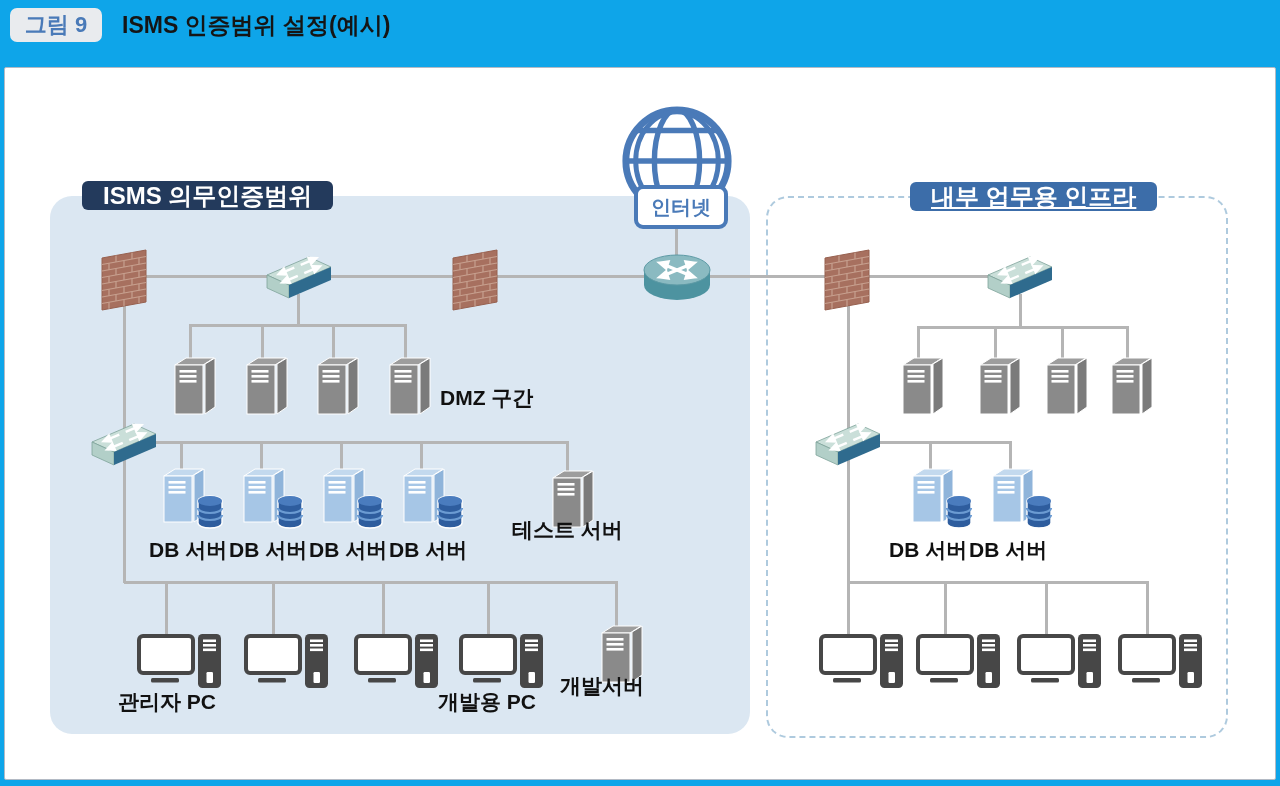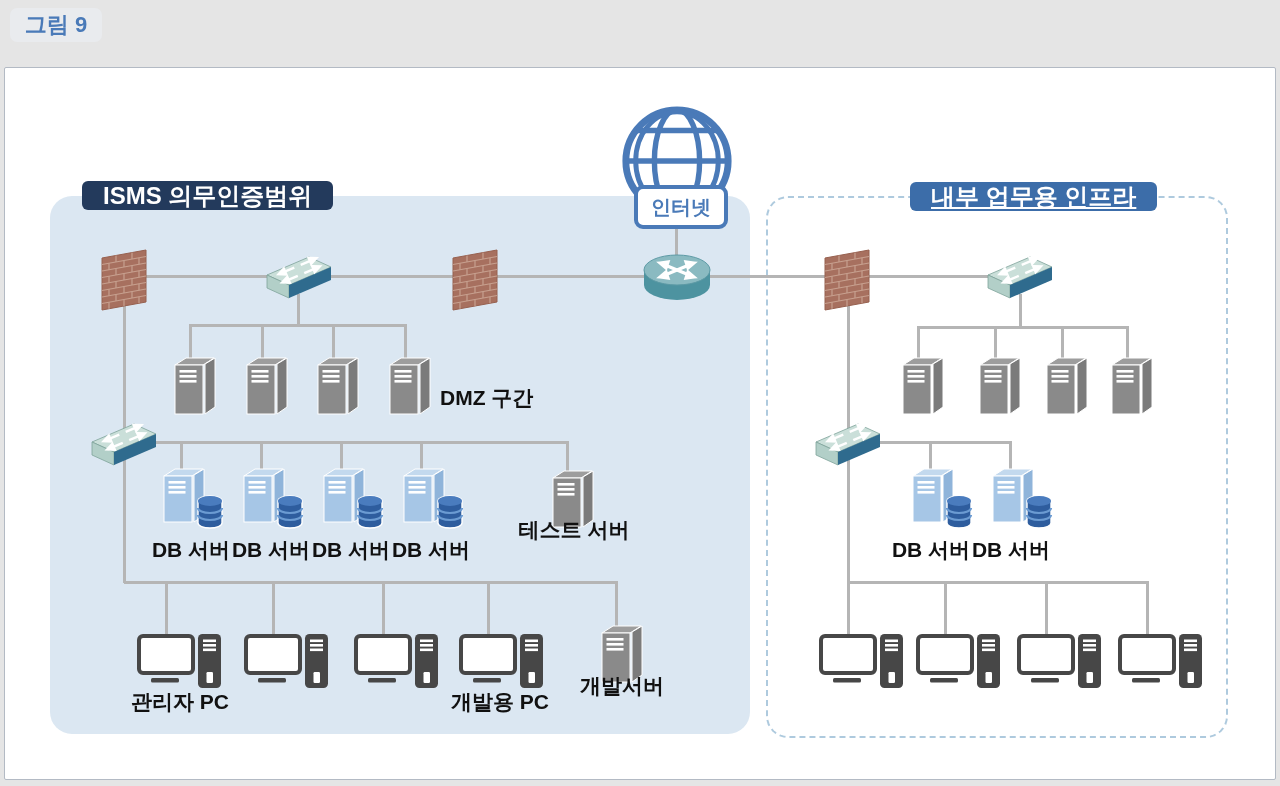--- a/index.html
+++ b/index.html
@@ -1,16 +1,16 @@
 <!DOCTYPE html>
 <html><head>
 <meta charset="utf-8">
 <style>
   html,body{margin:0;padding:0;background:#fff;}
-  #stage{position:relative;width:1280px;height:786px;background:#e5e5e5;overflow:hidden;
+  #stage{position:relative;width:1280px;height:786px;background:#0ea5e9;overflow:hidden;
          font-family:"Liberation Sans","DejaVu Sans",sans-serif;}
   
   .fig-badge{position:absolute;left:10px;top:8px;width:92px;height:34px;background:#e9ebee;
              border-radius:7px;color:#4a7ab8;font-size:22px;font-weight:700;
              display:flex;align-items:center;justify-content:center;}
   .fig-title{position:absolute;left:122px;top:10px;font-size:23px;font-weight:700;color:#151515;}
   
   .frame{position:absolute;left:4px;top:67px;width:1270px;height:711px;background:#fff;
          border:1.5px solid #b3bac4;border-radius:2px;}
   
@@ -21,21 +21,21 @@
   .zone-hdr{position:absolute;z-index:5;height:29px;display:flex;align-items:center;
             padding:0 21px;border-radius:6px;color:#fff;font-size:24px;font-weight:700;white-space:nowrap;}
   .hdr-isms{left:82px;top:181px;background:#233a5c;}
   .hdr-internal{left:910px;top:182px;background:#3c6da9;text-decoration:underline;}
   
   .line{position:absolute;background:#b5b5b5;z-index:2;}
   
   .icon{position:absolute;z-index:3;}
   
   .lbl{position:absolute;z-index:4;font-size:21px;font-weight:700;color:#111;
-       text-align:center;white-space:nowrap;}
+       white-space:nowrap;}
   
   .inet-chip{position:absolute;left:634px;top:141px;width:86px;height:36px;z-index:4;
              background:#fff;border:4px solid #4a7ab8;border-radius:9px;color:#4a7ab8;
              font-size:20px;font-weight:700;display:flex;align-items:center;justify-content:center;margin-top:44px;}
   .defs{position:absolute;width:0;height:0;overflow:hidden;}
 </style>
 </head>
 <body>
 
 <svg class="defs" aria-hidden="true">
@@ -135,20 +135,21 @@
       <rect x="66" y="10" width="13" height="2.6" fill="#fff"></rect>
       <rect x="66" y="14.5" width="13" height="2.6" fill="#fff"></rect>
       <rect x="69.5" y="38" width="6.5" height="11" rx="1.2" fill="#fff"></rect>
     </symbol>
   </defs>
 </svg>
 
 <div id="stage">
 
   <div class="fig-badge">그림 9</div>
+  <div class="fig-title">ISMS 인증범위 설정(예시)</div>
 
   <div class="frame"></div>
 
   <div class="zone-isms"></div>
   <div class="zone-internal"></div>
   <div class="zone-hdr hdr-isms">ISMS 의무인증범위</div>
   <div class="zone-hdr hdr-internal">내부 업무용 인프라</div>
 
   <div class="line" style="left:675px;top:216px;width:3px;height:61px"></div>
   <div class="line" style="left:124px;top:275px;width:897px;height:3px"></div>

